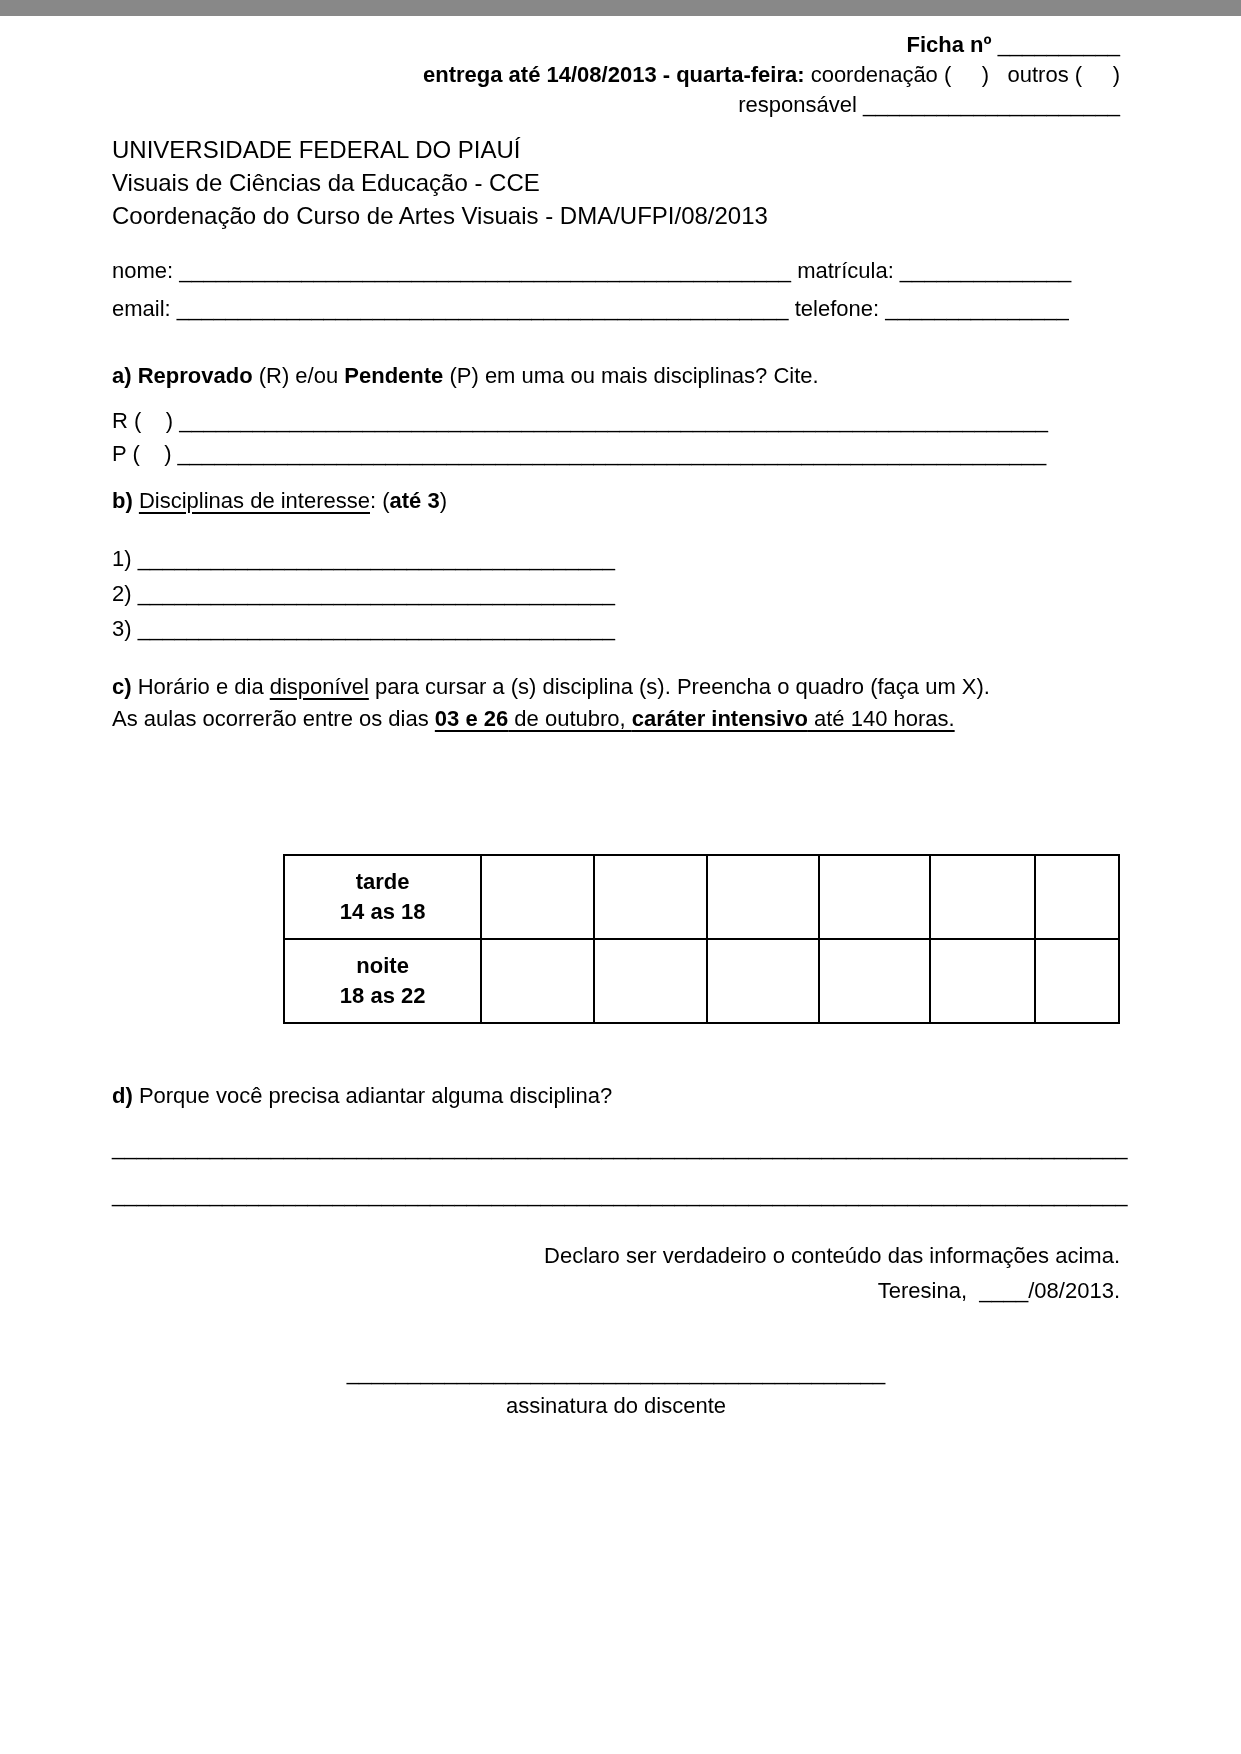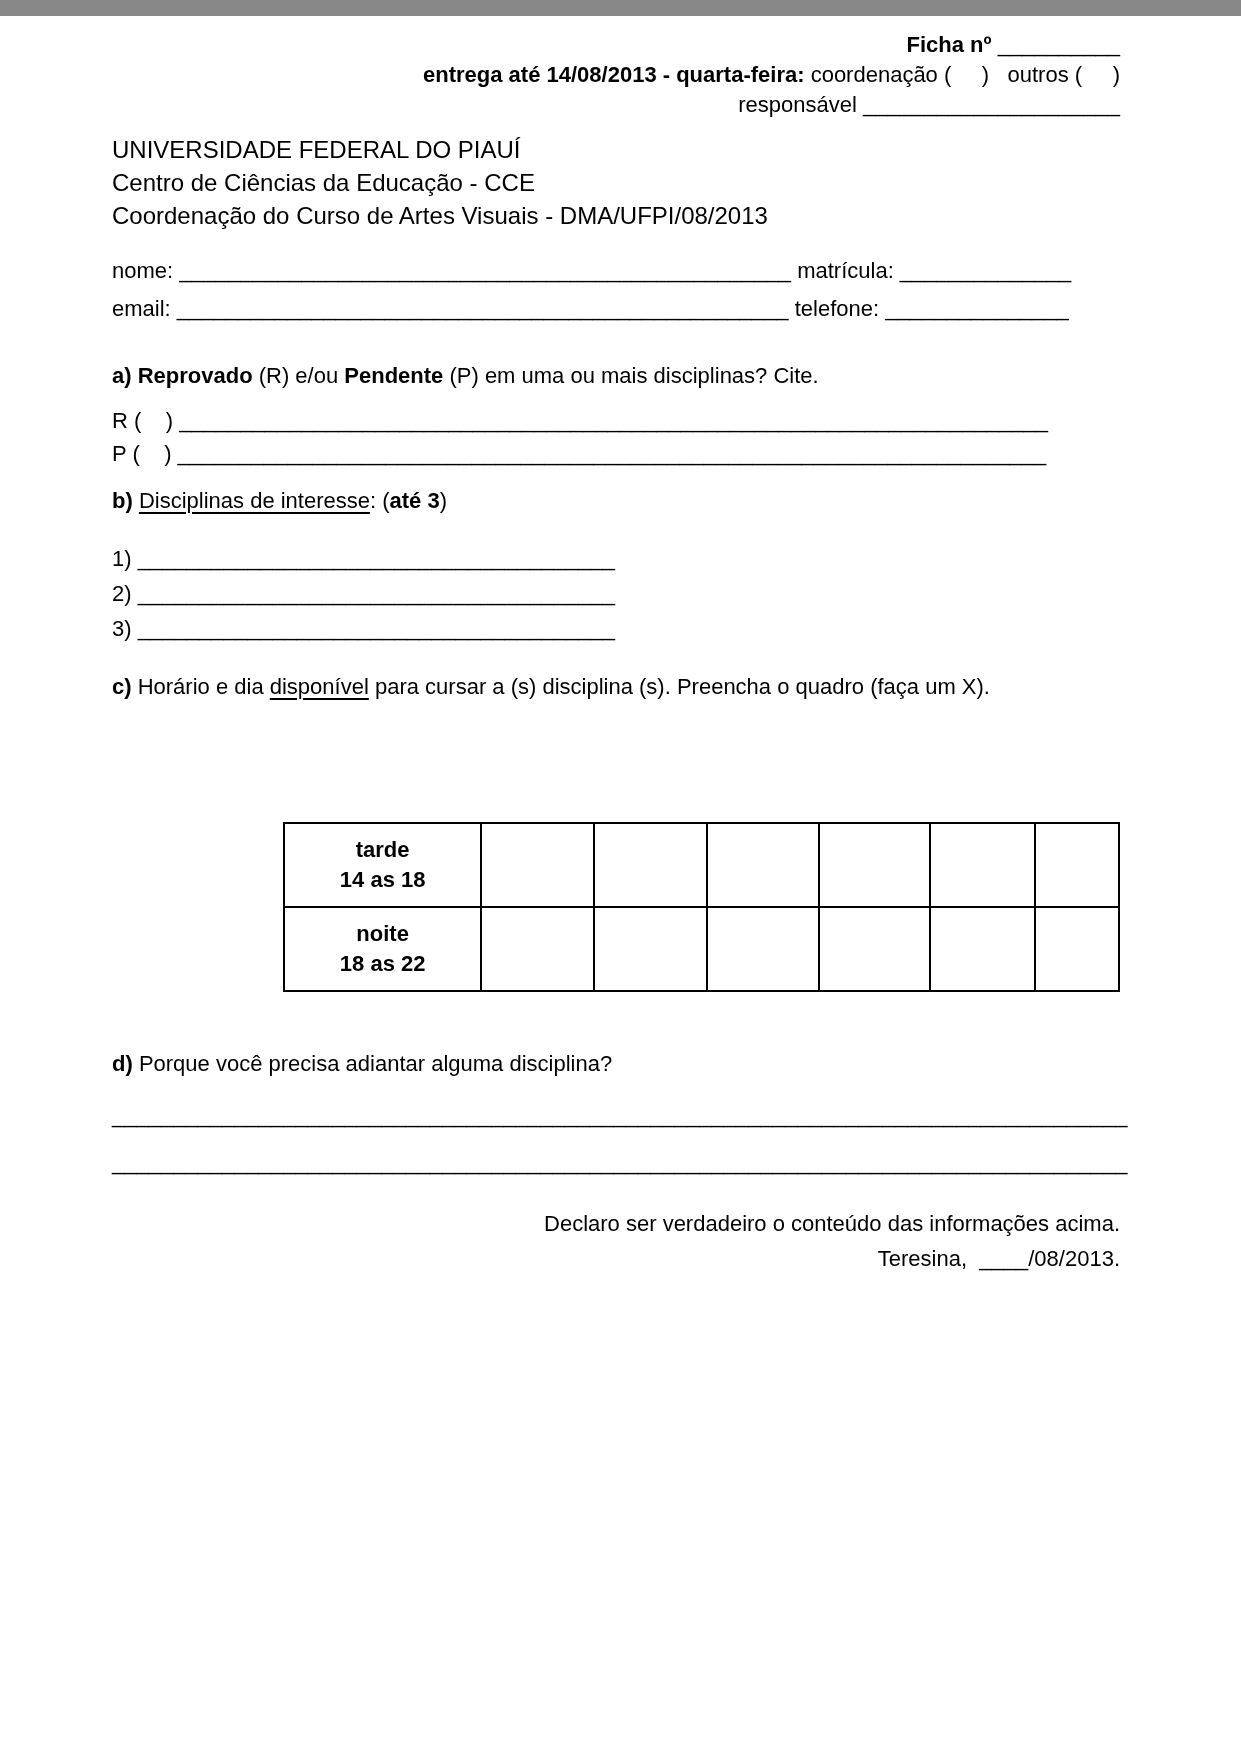--- a/index.html
+++ b/index.html
@@ -54,21 +54,21 @@
 <div class="page">
 
   <div class="header-block">
     <div><span class="b" data-bind="header.ficha_label">Ficha nº </span><span data-bind="header.ficha_blank">__________</span></div>
     <div><span class="b" data-bind="header.entrega_bold">entrega até 14/08/2013 - quarta-feira:</span><span data-bind="header.entrega_rest"> coordenação (     )   outros (     )</span></div>
     <div><span data-bind="header.responsavel_label">responsável </span><span data-bind="header.responsavel_blank">_____________________</span></div>
   </div>
 
   <div class="institution">
     <div data-bind="institution.line1">UNIVERSIDADE FEDERAL DO PIAUÍ</div>
-    <div data-bind="institution.line2">Centro de Ciências da Educação - CCE</div>
+    <div data-bind="institution.line2">Visuais de Ciências da Educação - CCE</div>
     <div data-bind="institution.line3">Coordenação do Curso de Artes Visuais - DMA/UFPI/08/2013</div>
   </div>
 
 
   <div class="field-row row-nome"><span data-bind="fields.nome_label">nome: </span><span data-bind="fields.nome_blank">__________________________________________________</span><span data-bind="fields.matricula_label"> matrícula: </span><span data-bind="fields.matricula_blank">______________</span></div>
 
   <div class="field-row row-email"><span data-bind="fields.email_label">email: </span><span data-bind="fields.email_blank">__________________________________________________</span><span data-bind="fields.telefone_label"> telefone: </span><span data-bind="fields.telefone_blank">_______________</span></div>
 
 
   <div class="sec-a-intro"><span class="b" data-bind="section_a.intro_bold1">a) Reprovado</span><span data-bind="section_a.intro_mid"> (R) e/ou </span><span class="b" data-bind="section_a.intro_bold2">Pendente</span><span data-bind="section_a.intro_rest"> (P) em uma ou mais disciplinas? Cite.</span></div>
@@ -81,20 +81,21 @@
   <div class="sec-b-intro"><span class="b" data-bind="section_b.prefix">b) </span><span class="u" data-bind="section_b.underlined">Disciplinas de interesse</span><span data-bind="section_b.mid">: (</span><span class="b" data-bind="section_b.bold">até 3</span><span data-bind="section_b.suffix">)</span></div>
 
   <div class="b-items">
     <div><span data-bind="section_b.items.0.num">1) </span><span data-bind="section_b.items.0.blank">_______________________________________</span></div>
     <div><span data-bind="section_b.items.1.num">2) </span><span data-bind="section_b.items.1.blank">_______________________________________</span></div>
     <div><span data-bind="section_b.items.2.num">3) </span><span data-bind="section_b.items.2.blank">_______________________________________</span></div>
   </div>
 
   <div class="sec-c-par">
     <div><span class="b" data-bind="section_c.prefix">c)</span><span data-bind="section_c.line1_a"> Horário e dia </span><span class="u" data-bind="section_c.line1_u">disponível</span><span data-bind="section_c.line1_b"> para cursar a (s) disciplina (s). Preencha o quadro (faça um X).</span></div>
+    <div><span data-bind="section_c.line2_a">As aulas ocorrerão entre os dias </span><span class="bu" data-bind="section_c.line2_bu1">03 e 26</span><span class="u" data-bind="section_c.line2_u1"> de outubro, </span><span class="bu" data-bind="section_c.line2_bu2">caráter intensivo</span><span class="u" data-bind="section_c.line2_u2"> até 140 horas.</span></div>
   </div>
 
   <table class="schedule">
     <colgroup>
       <col style="width:159px">
         <col style="width:91px">
         <col style="width:91px">
         <col style="width:90px">
         <col style="width:90px">
         <col style="width:84px">
@@ -130,14 +131,18 @@
 
   <div class="sec-d-label"><span class="b" data-bind="section_d.prefix">d)</span><span data-bind="section_d.question"> Porque você precisa adiantar alguma disciplina?</span></div>
   <div class="d-blank1" data-bind="section_d.blank1">___________________________________________________________________________________</div>
   <div class="d-blank2" data-bind="section_d.blank2">___________________________________________________________________________________</div>
 
   <div class="declaration">
     <div data-bind="footer.declaration">Declaro ser verdadeiro o conteúdo das informações acima.</div>
     <div data-bind="footer.date_line">Teresina,  ____/08/2013.</div>
   </div>
 
+  <div class="signature">
+    <div class="sig-line" data-bind="footer.signature_blank">____________________________________________</div>
+    <div class="sig-label" data-bind="footer.signature_label">assinatura do discente</div>
+  </div>
 
 </div>
 
 </body></html>

